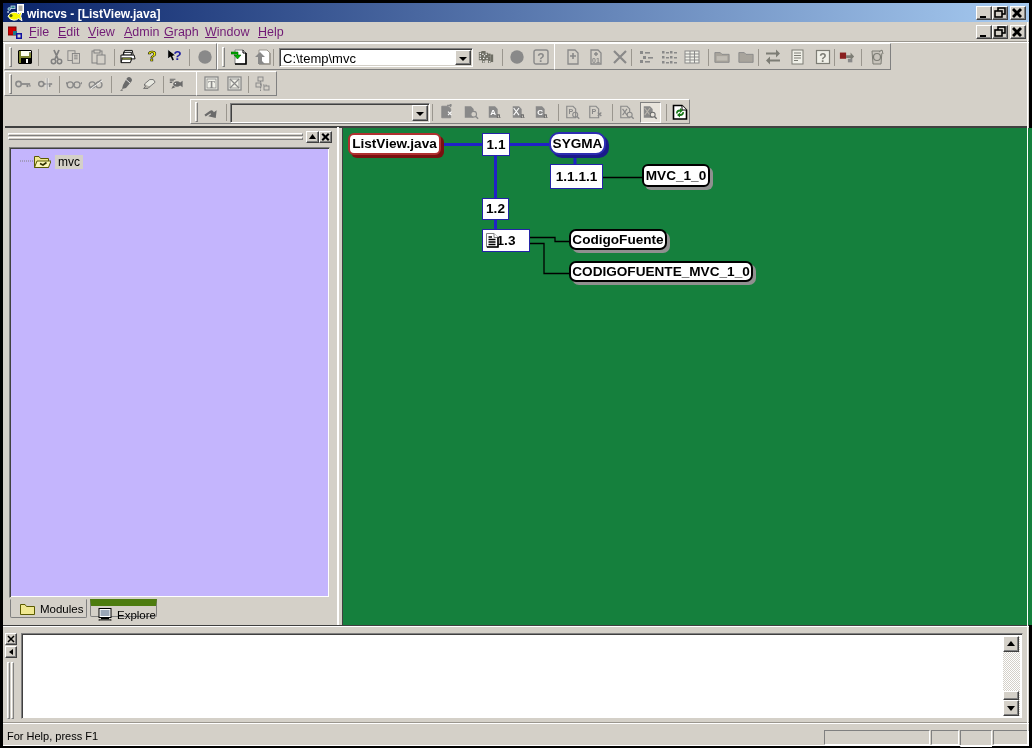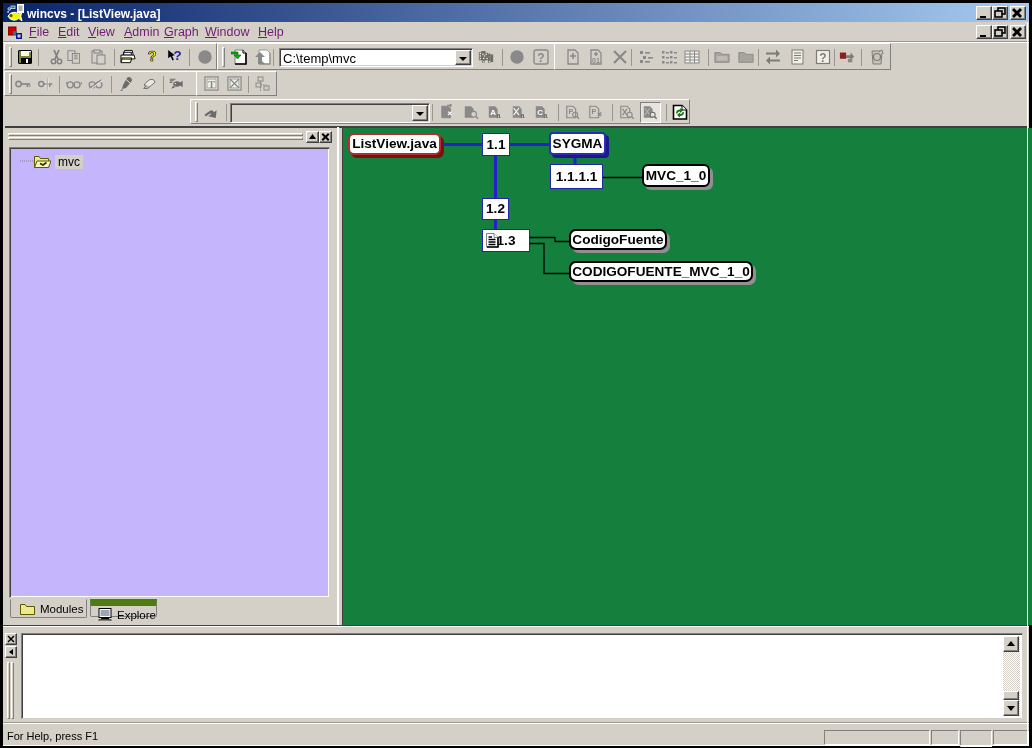--- a/index.html
+++ b/index.html
@@ -484,21 +484,21 @@
         <path d="M232 27 V36"></path>
       </g>
       <g stroke="#000" stroke-width="1.3" fill="none">
         <path d="M260 49.5 H299"></path>
         <path d="M187 109.5 H212 V113.5 H226"></path>
         <path d="M187 115.5 H201 V145.5 H226"></path>
       </g>
     </svg>
     <div class="node" style="left:5px;top:5px;width:93px;height:22px;border:2px solid #b03030;border-radius:6px;box-shadow:3px 3px 0 #7a1010;line-height:18px">ListView.java</div>
     <div class="node" style="left:139px;top:5px;width:28px;height:23px;border:1px solid #2424a8;line-height:21px">1.1</div>
-    <div class="node" style="left:206px;top:4px;width:57px;height:23px;border:2px solid #2c2cb0;border-radius:4px;box-shadow:3px 3px 0 #1a1a8a;line-height:19px">SYGMA</div>
+    <div class="node" style="left:206px;top:4px;width:57px;height:23px;border:2px solid #2c2cb0;border-radius:10px;box-shadow:3px 3px 0 #1a1a8a;line-height:19px">SYGMA</div>
     <div class="node" style="left:207px;top:36px;width:53px;height:25px;border:1px solid #2424a8;line-height:23px">1.1.1.1</div>
     <div class="node" style="left:299px;top:36px;width:68px;height:23px;border:2px solid #000;border-radius:6px;box-shadow:3px 3px 0 #909090;line-height:19px">MVC_1_0</div>
     <div class="node" style="left:139px;top:70px;width:27px;height:22px;border:1px solid #2424a8;line-height:20px">1.2</div>
     <div class="node" style="left:139px;top:101px;width:48px;height:23px;border:1px solid #2424a8;line-height:21px">
       <svg class="abs" style="left:3px;top:3px" width="13" height="15" viewBox="0 0 13 15">
           <path d="M0.5 0.5 H8 L12 4.5 V14 H0.5 Z" fill="#fff" stroke="#808080"></path>
           <path d="M8 0.5 L8 4.5 L12 4.5" fill="#fff" stroke="#808080"></path>
           <path d="M12 4.5 V14 H1" fill="none" stroke="#000" stroke-width="1.6"></path>
           <path d="M2.5 4 H6 M2.5 6.5 H9.5 M2.5 9 H9.5 M2.5 11.5 H9.5" stroke="#000" stroke-width="1.3"></path>
         </svg>

